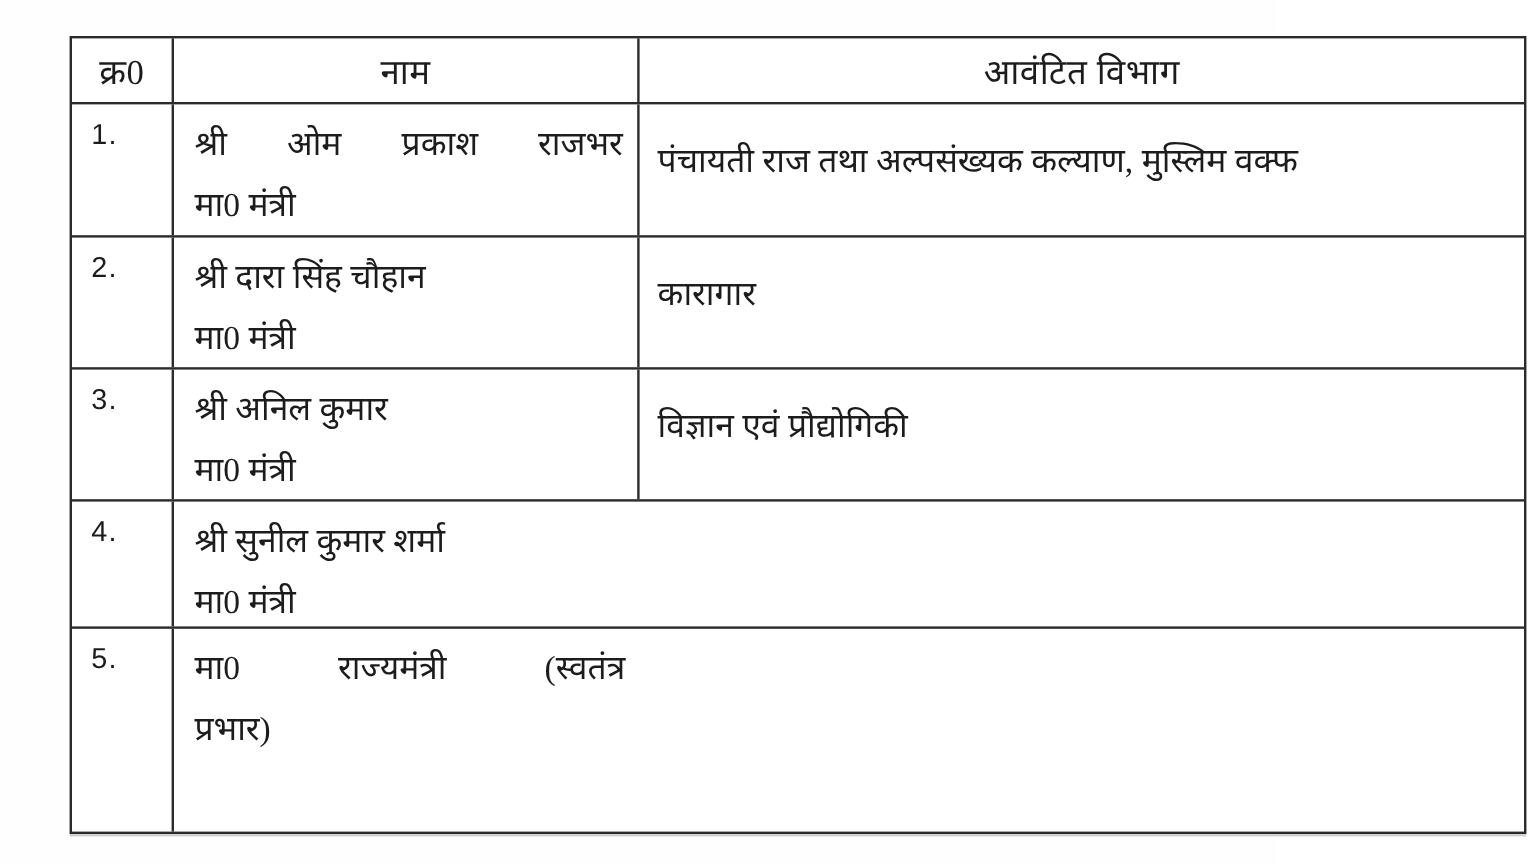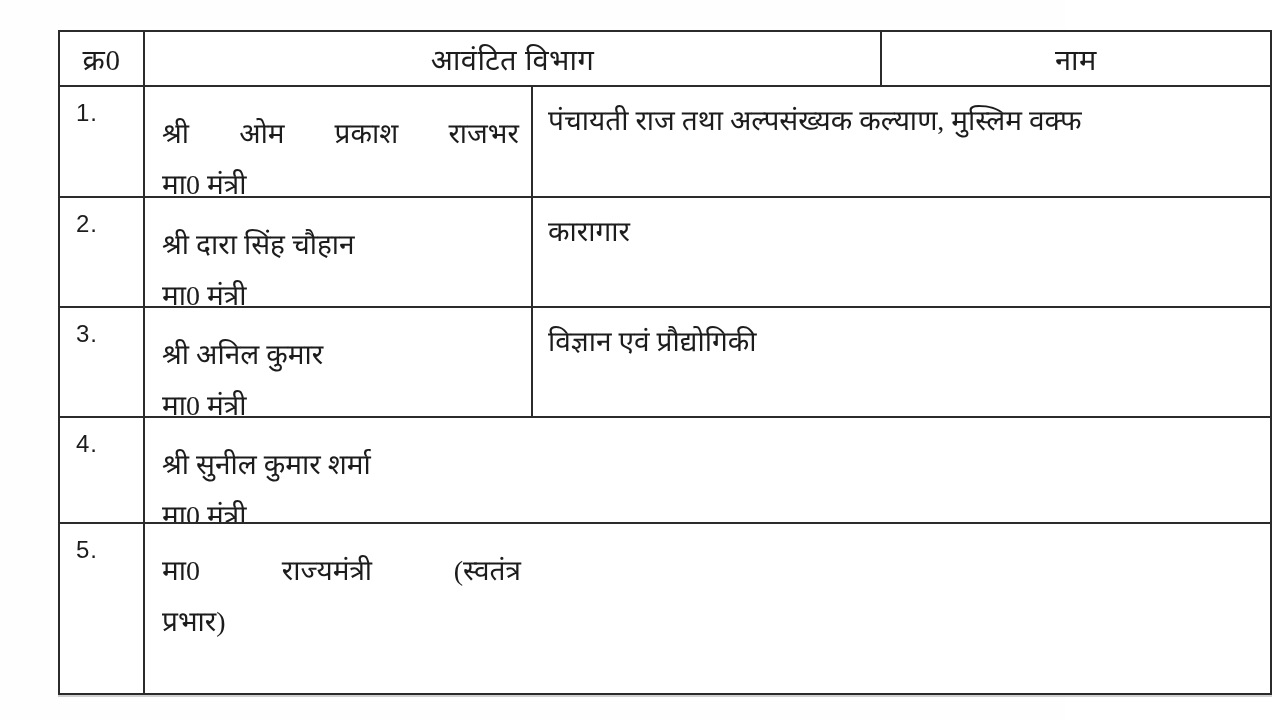--- a/index.html
+++ b/index.html
@@ -31,22 +31,22 @@
     border-bottom: 2px solid #2b2b2b;
     flex: 0 0 auto;
   }
   .trow:last-child { border-bottom: none; flex: 1 1 auto; }
   .cell {
     border-right: 2px solid #2b2b2b;
     overflow: hidden;
   }
   .cell:last-child { border-right: none; }
   .col-serial { width: 85px; flex: 0 0 85px; padding: 12px 6px 0 16px; }
-  .col-name   { width: 388px; flex: 0 0 388px; padding: 21px 12px 0 17px; }
-  .col-dept   { flex: 1 1 auto; padding: 8px 14px 0 15px; }
+  .col-name   { width: 388px; flex: 0 0 388px; padding: 8px 12px 0 17px; }
+  .col-dept   { flex: 1 1 auto; padding: 22px 14px 0 15px; }
 
   .hrow { height: 55px; }
   .hrow .cell {
     display: flex;
     align-items: center;
     justify-content: center;
     padding: 0;
     font-size: 29px;
     letter-spacing: 0.5px;
   }
@@ -74,25 +74,25 @@
 </head>
 <body>
 
 <div class="page">
   <div class="doc-table">
 
     <div class="trow hrow">
       <div class="cell col-serial">
         <span>क्र0</span>
       </div>
+      <div class="cell col-name">
+        <span>नाम</span>
+      </div>
       <div class="cell col-dept">
         <span>आवंटित विभाग</span>
-      </div>
-      <div class="cell col-name">
-        <span>नाम</span>
       </div>
     </div>
 
     <div class="trow r1">
       <div class="cell col-serial">
         <div class="serial-text">1.</div>
       </div>
       <div class="cell col-name">
         <div class="line just">श्री ओम प्रकाश राजभर</div>
         <div class="line">मा0 मंत्री</div>

